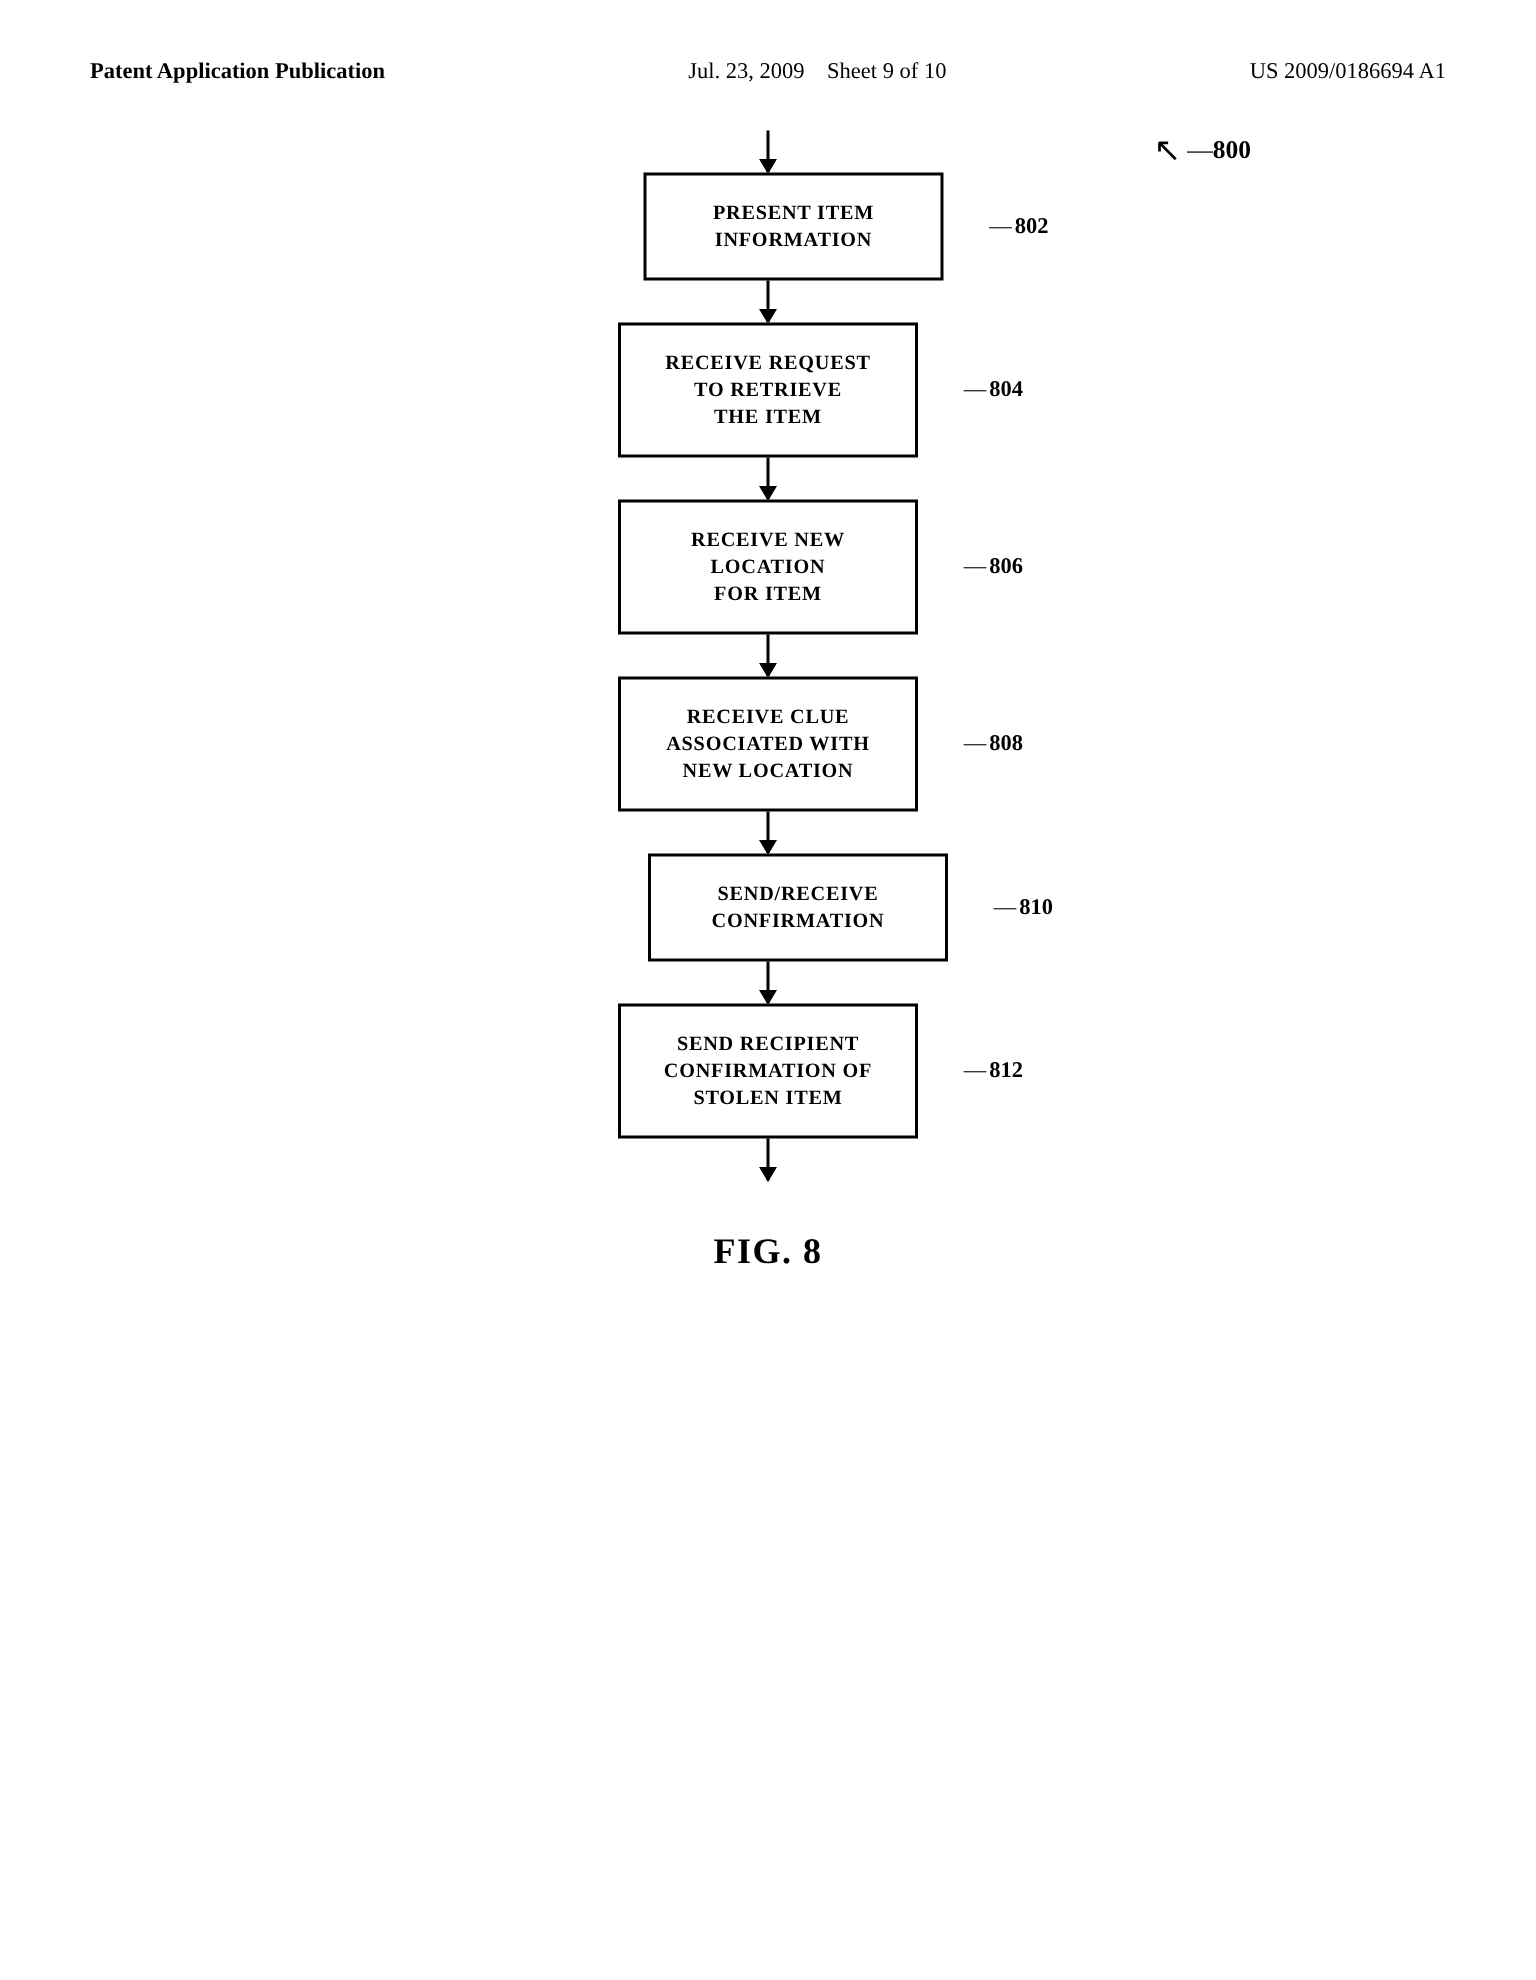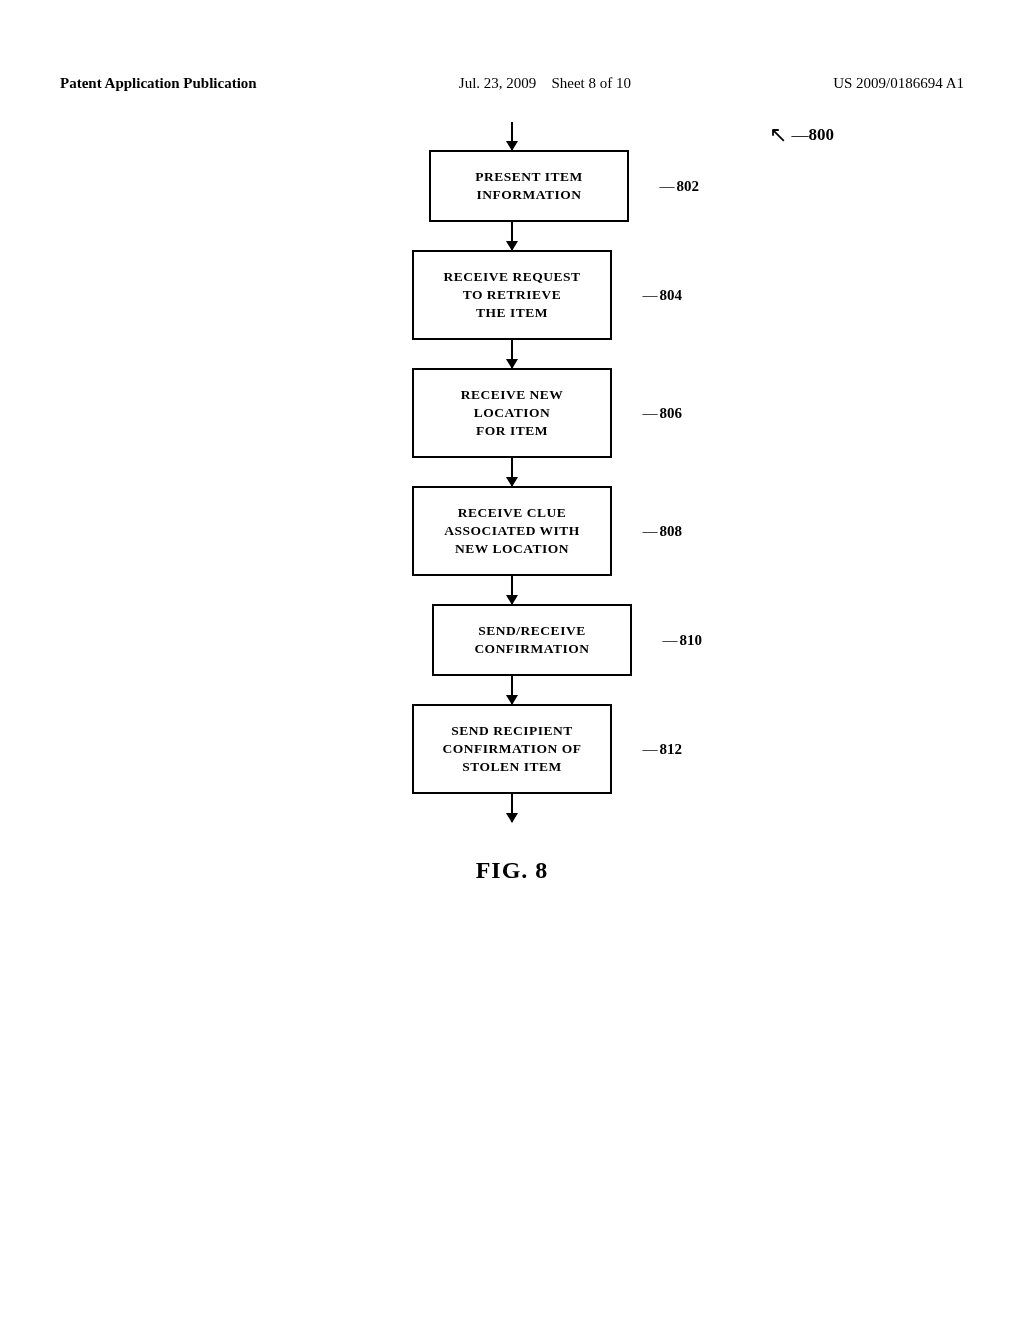--- a/index.html
+++ b/index.html
@@ -12,21 +12,20 @@
       overflow: hidden;
     }
 
     
     .header {
       display: flex;
       justify-content: space-between;
       align-items: center;
       padding: 40px 60px 0 60px;
       font-size: 15px;
-      margin-top: 35px;
     }
     .header-left {
       font-weight: bold;
       font-size: 15px;
     }
     .header-center {
       font-size: 15px;
       text-align: center;
     }
     .header-right {
@@ -139,21 +138,21 @@
       letter-spacing: 1px;
     }
   </style>
 </head>
 <body>
 
 <div class="header">
   <div class="header-left">Patent Application Publication</div>
   <div class="header-center">
     <span>Jul. 23, 2009</span>&nbsp;&nbsp;&nbsp;
-    <span>Sheet 8 of 10</span>
+    <span>Sheet 9 of 10</span>
   </div>
   <div class="header-right">US 2009/0186694 A1</div>
 </div>
 
 <div class="flowchart">
 
   <div class="diagram-label">
     <span style="font-size:22px;">↖</span>
     <span style="font-size:17px;">—<strong>800</strong></span>
   </div>

